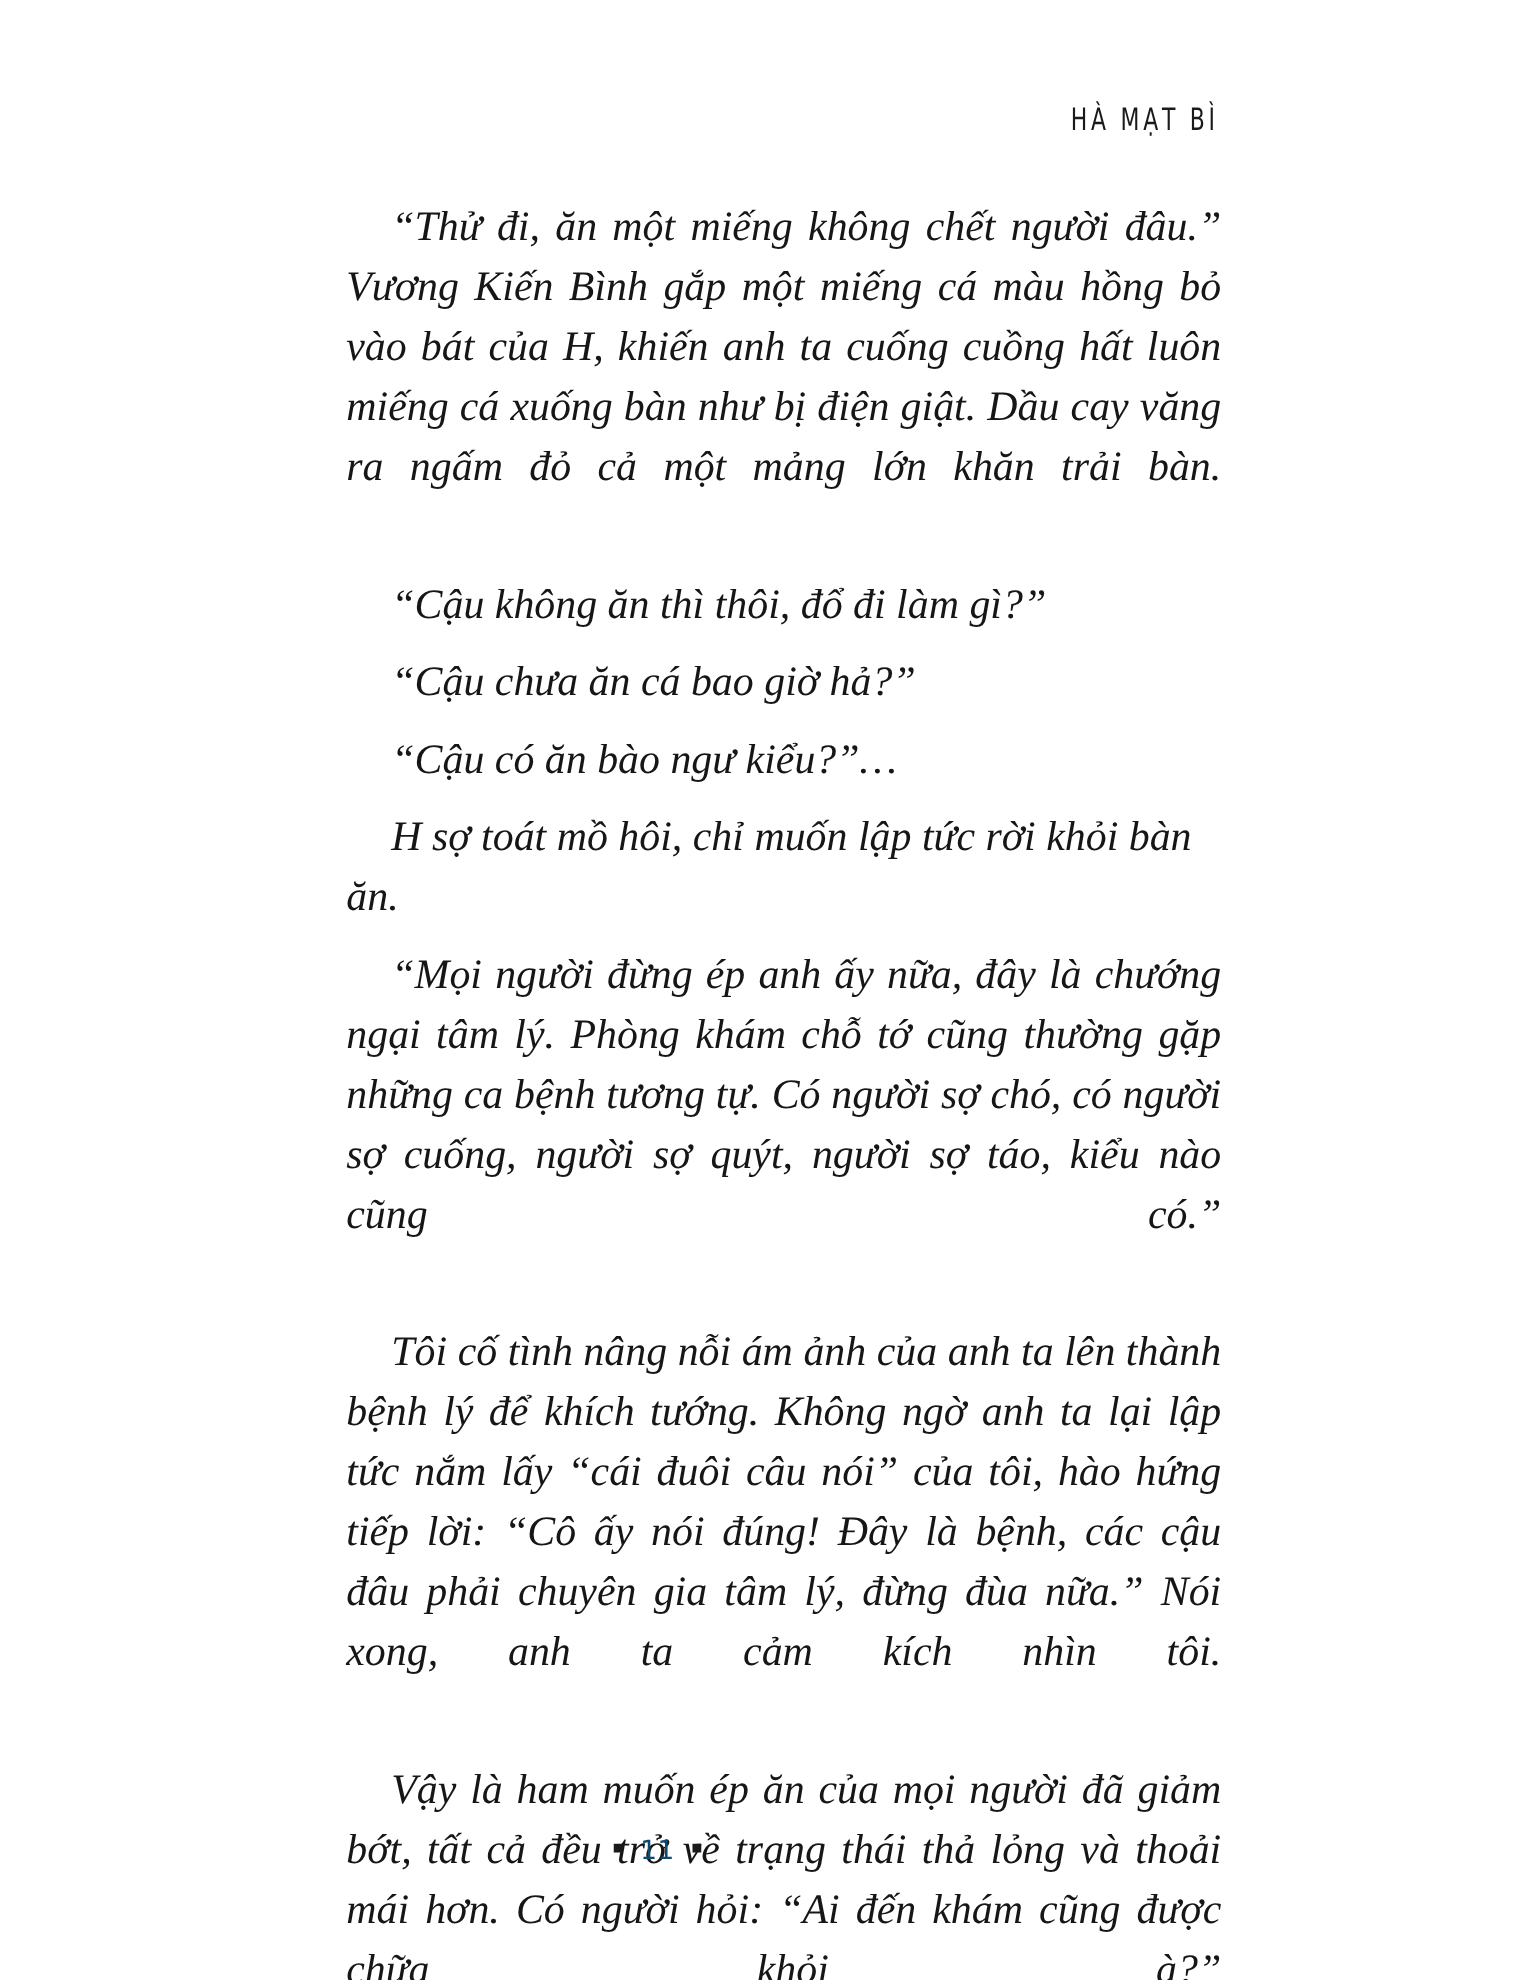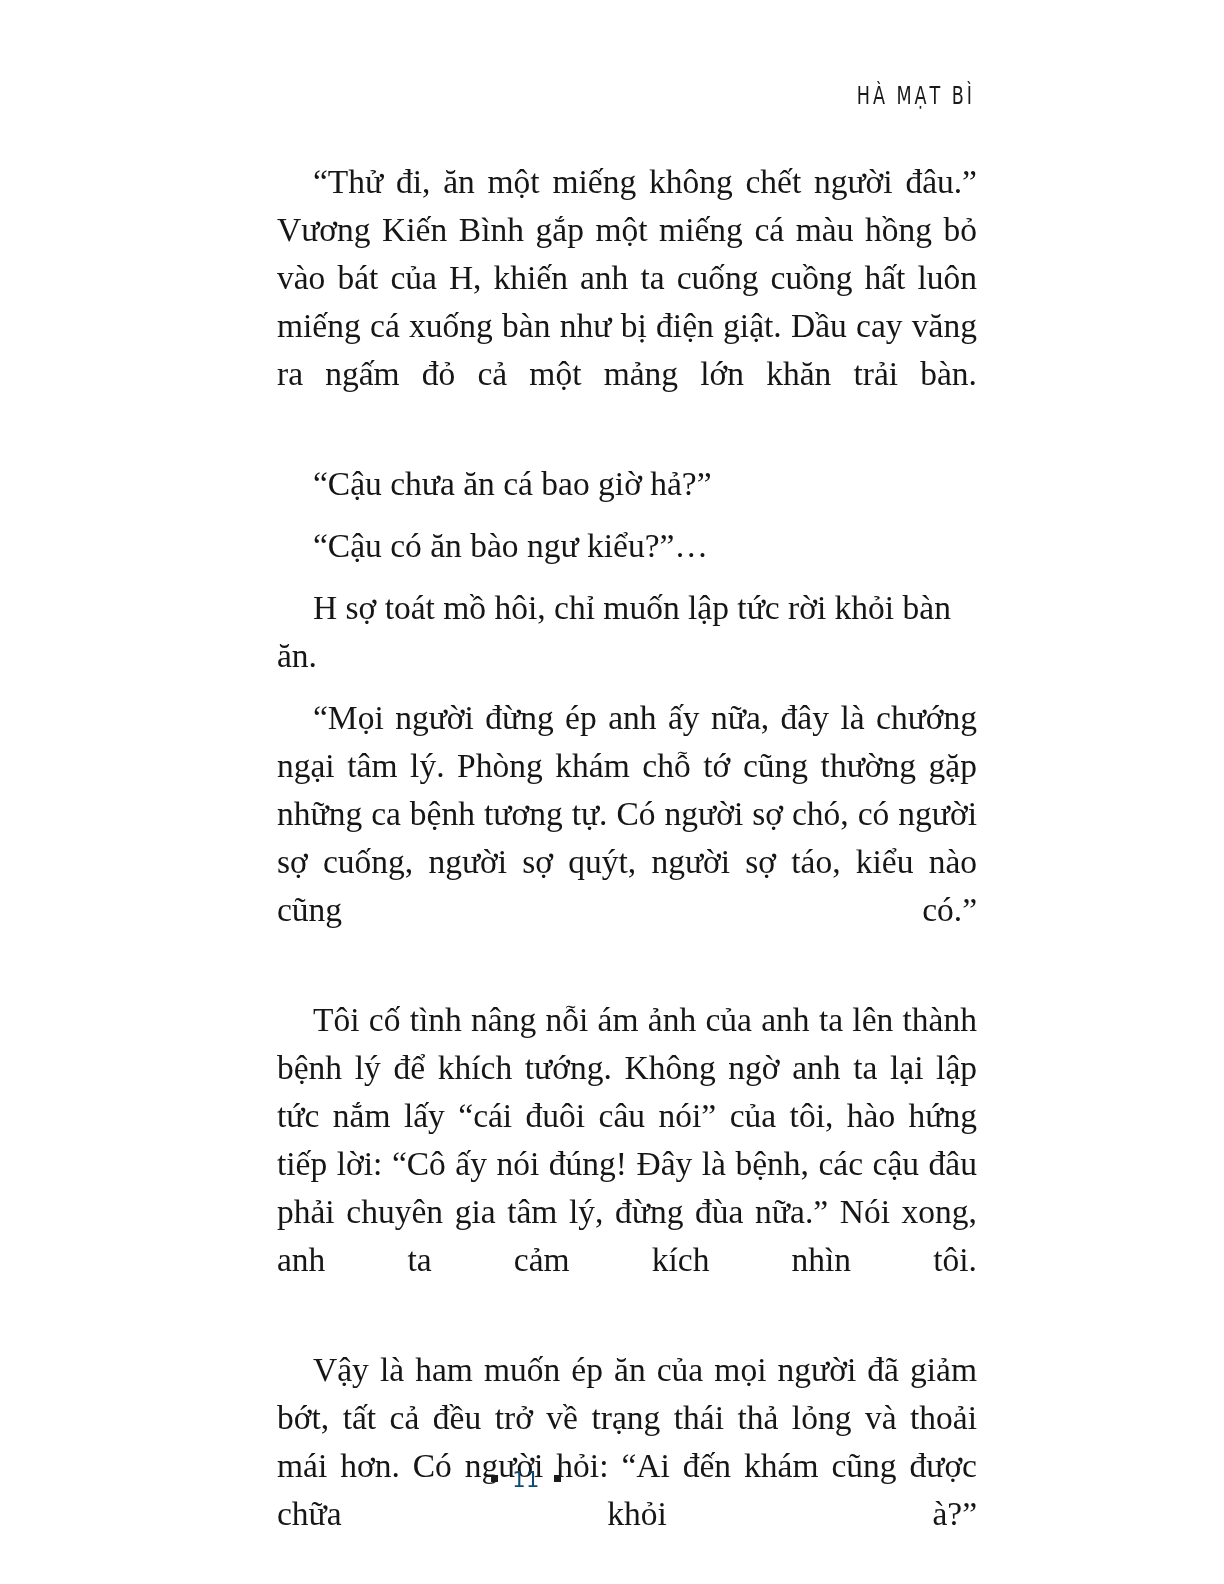--- a/index.html
+++ b/index.html
@@ -48,20 +48,21 @@
   }
 
   .para {
     margin: 0 0 0px 0;
     font-size: 33.5px;
     line-height: 48px;
     text-align: justify;
     text-justify: inter-word;
     text-indent: 36px;
     color: #161616;
+    font-style: italic;
     -webkit-font-smoothing: antialiased;
   }
 
   
   .para::after {
     content: "";
     display: inline-block;
     width: 100%;
   }
   .gap-md { margin-bottom: 14px; }
@@ -103,20 +104,21 @@
 <body>
 
 <div class="page">
 
   <div class="running-header">HÀ MẠT BÌ</div>
 
   <div class="textblock">
 
     <p class="para gap-md">“Thử đi, ăn một miếng không chết người đâu.” Vương Kiến Bình gắp một miếng cá màu hồng bỏ vào bát của H, khiến anh ta cuống cuồng hất luôn miếng cá xuống bàn như bị điện giật. Dầu cay văng ra ngấm đỏ cả một mảng lớn khăn trải bàn.</p>
 
+    <p class="para dialogue gap-md">“Cậu không ăn thì thôi, đổ đi làm gì?”</p>
 
 
     <p class="para dialogue gap-md">“Cậu chưa ăn cá bao giờ hả?”</p>
 
     <p class="para dialogue gap-md">“Cậu có ăn bào ngư kiểu?”…</p>
 
     <p class="para dialogue gap-md">H sợ toát mồ hôi, chỉ muốn lập tức rời khỏi bàn ăn.</p>
 
     <p class="para gap-md">“Mọi người đừng ép anh ấy nữa, đây là chướng ngại tâm lý. Phòng khám chỗ tớ cũng thường gặp những ca bệnh tương tự. Có người sợ chó, có người sợ cuống, người sợ quýt, người sợ táo, kiểu nào cũng có.”</p>
 

